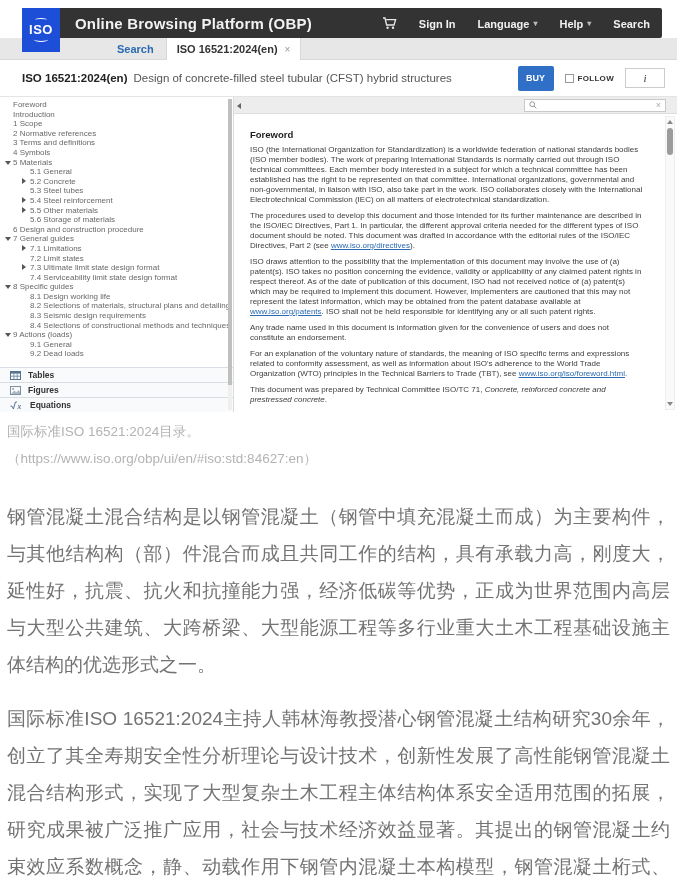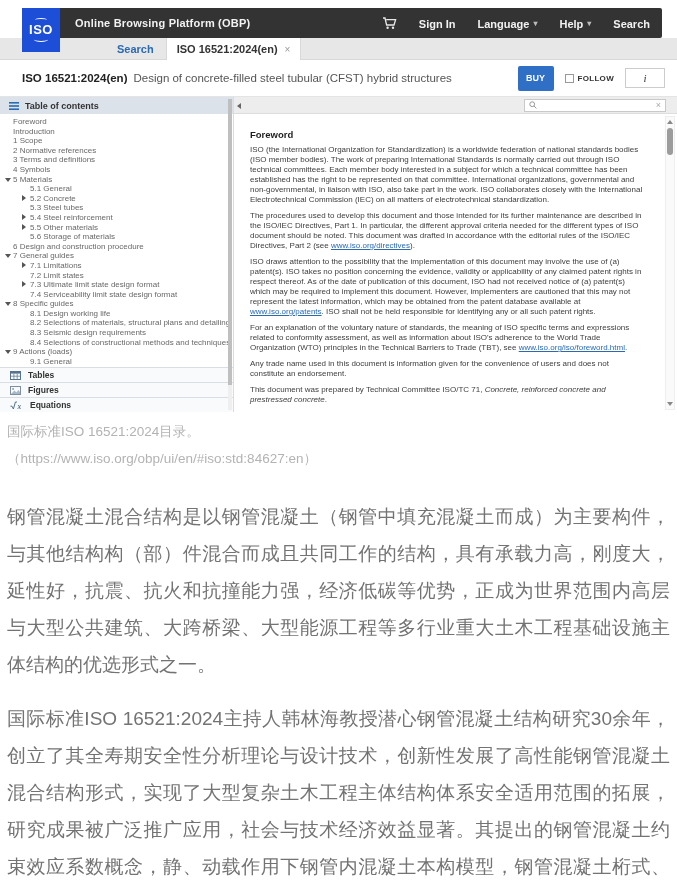--- a/index.html
+++ b/index.html
@@ -4,21 +4,21 @@
 <style>
   * { box-sizing: border-box; margin: 0; padding: 0; }
   html,body { width:677px; height:891px; overflow:hidden; background:#fff;
               font-family:"Liberation Sans", sans-serif; }
 
   
   .obp { position:relative; margin-top:8px; height:404px; background:#fff; }
 
   .topbar { margin:0 15px 0 22px; height:30px; background:#333333; border-radius:2px;
             display:flex; align-items:center; color:#f2f2f2; }
-  .brand { margin-left:53px; font-size:11px; font-weight:bold; letter-spacing:.2px; }
+  .brand { margin-left:53px; font-size:15px; font-weight:bold; letter-spacing:.2px; }
   .topnav { margin-left:auto; display:flex; align-items:flex-end; gap:22px;
             font-size:11px; margin-right:12px; font-weight:bold; }
   .topnav .nav-item { cursor:pointer; display:flex; align-items:center; gap:4px; }
   .caret { font-size:8px; color:#bbb; }
   .cart-svg { display:block; }
 
   .iso-logo { position:absolute; left:22px; top:0; width:38px; height:44px;
               background:#1d4ed8; z-index:3; display:flex; flex-direction:column;
               align-items:center; justify-content:center; color:#fff; }
   .iso-logo .iso-txt { font-weight:bold; font-size:13px; letter-spacing:.5px; line-height:13px; }
@@ -171,28 +171,20 @@
           <span class="checkbox"></span>
           <span>FOLLOW</span>
         </span>
         <button class="info-btn">i</button>
       </span>
     </div>
 
     <div class="mainrow">
 
       <aside class="sidebar">
-        <div class="toc-header">
-          <svg class="hamburger" width="10" height="8" viewBox="0 0 10 8">
-            <rect x="0" y="0" width="10" height="1.6" fill="#2a6ab0"></rect>
-            <rect x="0" y="3.2" width="10" height="1.6" fill="#2a6ab0"></rect>
-            <rect x="0" y="6.4" width="10" height="1.6" fill="#2a6ab0"></rect>
-          </svg>
-          <span>Table of contents</span>
-        </div>
         <div class="toc-list" id="toc-list">
             <div class="toc-item lvl1">
               <span class="marker "></span>
               <span>Foreword</span>
             </div>
             <div class="toc-item lvl1">
               <span class="marker "></span>
               <span>Introduction</span>
             </div>
             <div class="toc-item lvl1">
@@ -344,22 +336,22 @@
             </svg>
             <input type="text" value="" style="">
             <span class="clear-x">×</span>
           </span>
         </div>
         <div class="content-body" id="content-body">
             <div class="c-h">Foreword</div>
             <p class="c-p"><span>ISO (the International Organization for Standardization) is a worldwide federation of national standards bodies (ISO member bodies). The work of preparing International Standards is normally carried out through ISO technical committees. Each member body interested in a subject for which a technical committee has been established has the right to be represented on that committee. International organizations, governmental and non-governmental, in liaison with ISO, also take part in the work. ISO collaborates closely with the International Electrotechnical Commission (IEC) on all matters of electrotechnical standardization.</span></p>
             <p class="c-p"><span>The procedures used to develop this document and those intended for its further maintenance are described in the ISO/IEC Directives, Part 1. In particular, the different approval criteria needed for the different types of ISO document should be noted. This document was drafted in accordance with the editorial rules of the ISO/IEC Directives, Part 2 (see </span><a class="c-link">www.iso.org/directives</a><span>).</span></p>
             <p class="c-p"><span>ISO draws attention to the possibility that the implementation of this document may involve the use of (a) patent(s). ISO takes no position concerning the evidence, validity or applicability of any claimed patent rights in respect thereof. As of the date of publication of this document, ISO had not received notice of (a) patent(s) which may be required to implement this document. However, implementers are cautioned that this may not represent the latest information, which may be obtained from the patent database available at </span><a class="c-link">www.iso.org/patents</a><span>. ISO shall not be held responsible for identifying any or all such patent rights.</span></p>
+            <p class="c-p"><span>Any trade name used in this document is information given for the convenience of users and does not constitute an endorsement.</span></p>
             <p class="c-p"><span>For an explanation of the voluntary nature of standards, the meaning of ISO specific terms and expressions related to conformity assessment, as well as information about ISO's adherence to the World Trade Organization (WTO) principles in the Technical Barriers to Trade (TBT), see </span><a class="c-link">www.iso.org/iso/foreword.html</a><span>.</span></p>
-            <p class="c-p"><span>Any trade name used in this document is information given for the convenience of users and does not constitute an endorsement.</span></p>
             <p class="c-p"><span>This document was prepared by Technical Committee ISO/TC 71, </span><span class="c-it">Concrete, reinforced concrete and prestressed concrete</span><span>.</span></p>
             <p class="c-p"><span>Any feedback or questions on this document should be directed to the user's national standards body. A complete listing of these bodies can be found at </span></p>
           </div>
         <div class="content-scroll">
           <span class="scroll-up"></span>
           <span class="scroll-thumb"></span>
           <span class="scroll-down"></span>
         </div>
       </section>
 

